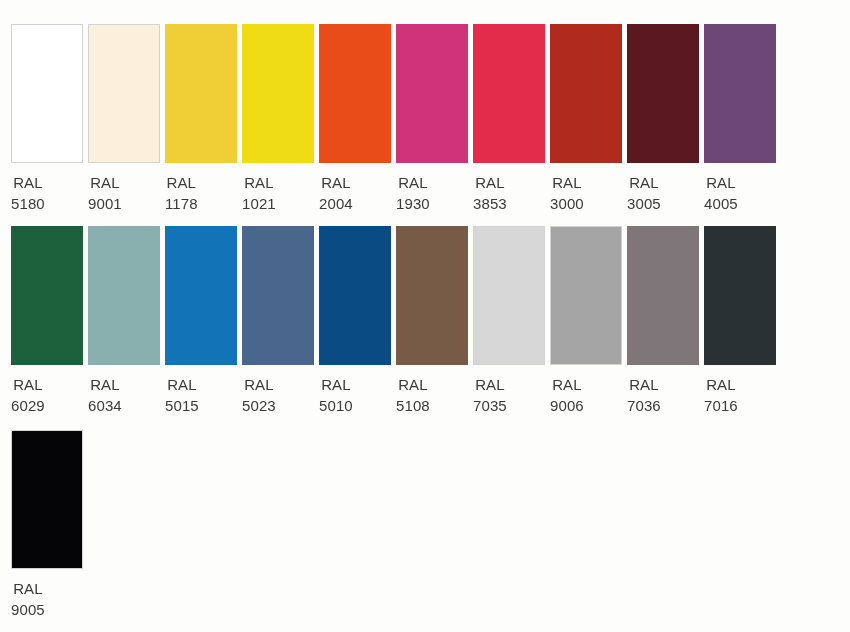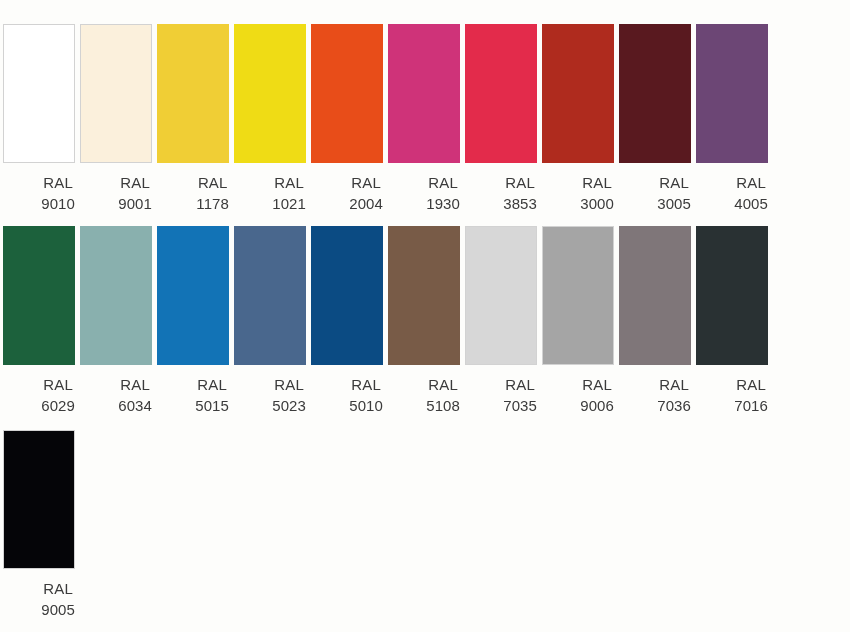--- a/index.html
+++ b/index.html
@@ -31,21 +31,21 @@
   }
   .row-1 { height: 202px; }
   .row-2 { height: 204px; }
   .row-3 { height: 200px; }
 
   .swatch-cell {
     width: 64px;
     margin-right: 13px;
     display: flex;
     flex-direction: column;
-    align-items: flex-end;
+    align-items: flex-start;
   }
 
   .swatch-chip {
     width: 72px;
     height: 139px;
     box-sizing: border-box;
     display: block;
   }
   .swatch-chip.bordered {
     border: 1px solid #d2d2d2;
@@ -67,21 +67,21 @@
 </style>
 </head>
 <body style="background: rgb(253, 253, 251);">
 
 <div class="chart">
   <div class="swatch-row row-1">
       <div class="swatch-cell">
         <div class="swatch-chip bordered" style="background-color: rgb(255, 255, 255); border-color: rgb(210, 210, 210);"></div>
         <div class="swatch-label" style="color: rgb(59, 59, 59);">
           <span class="lbl-prefix">RAL</span>
-          <span class="lbl-code">9010</span>
+          <span class="lbl-code">5180</span>
         </div>
       </div>
       <div class="swatch-cell">
         <div class="swatch-chip bordered" style="background-color: rgb(251, 240, 220); border-color: rgb(210, 210, 210);"></div>
         <div class="swatch-label" style="color: rgb(59, 59, 59);">
           <span class="lbl-prefix">RAL</span>
           <span class="lbl-code">9001</span>
         </div>
       </div>
       <div class="swatch-cell">

